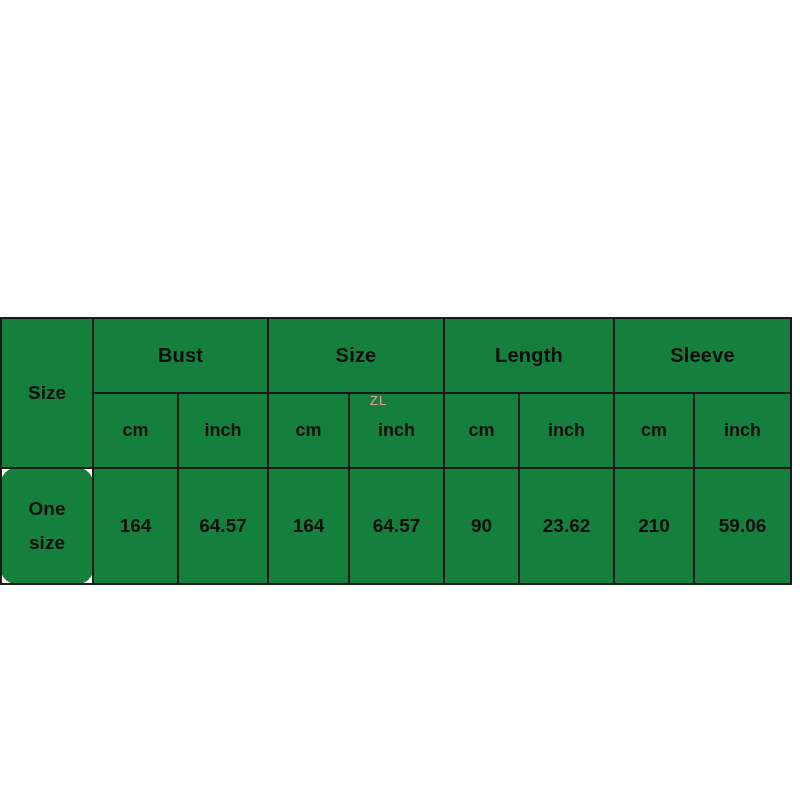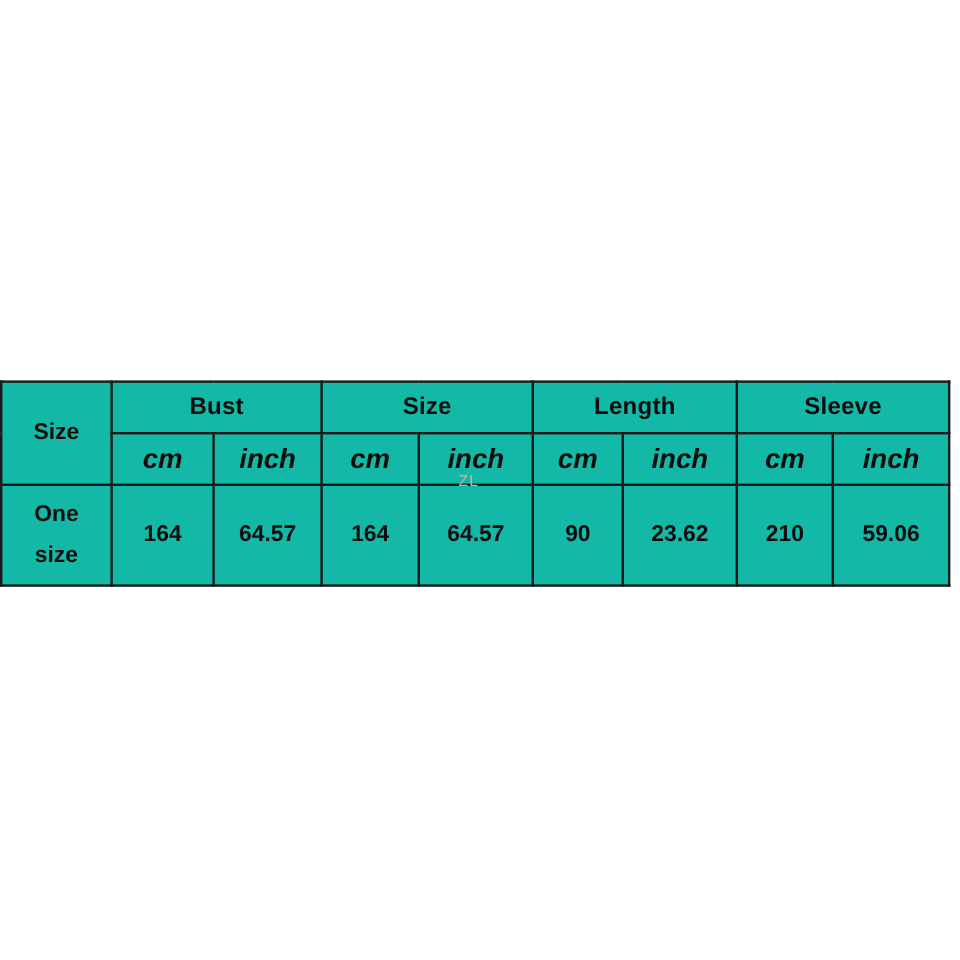--- a/index.html
+++ b/index.html
@@ -36,22 +36,22 @@
     width: 790px;
     background: #ffffff;
   }
 
   table.size-chart td {
     border: 2px solid #1a1a1a;
     text-align: center;
     vertical-align: middle;
     font-weight: bold;
     color: #0d0d0d;
-    padding: 0;
-    background: #14b8a6;
+    padding: 16px;
+    background: #15803d;
   }
 
   td.hdr {
     background: #fbcb9b;
   }
 
   
   td.group-label {
     height: 41px;
     font-size: 20px;
@@ -60,42 +60,42 @@
 
   
   td.size-label {
     height: 82px;
     font-size: 19px;
   }
 
   
   td.unit-label {
     height: 41px;
-    font-size: 23px;
-    font-style: italic;
+    font-size: 18px;
   }
 
   
   tr.data-row td {
     height: 82px;
     font-size: 19px;
   }
 
   td.size-value {
     font-size: 19px;
     line-height: 34px;
+    border-radius: 15px;
   }
   td.size-value .ln {
     display: block;
   }
 
   
   #watermark {
     position: absolute;
-    left: 382px;
+    left: 370px;
     top: 393px;
     font-family: "Liberation Sans", sans-serif;
     font-size: 13px;
     font-weight: normal;
     color: #e8a9a0;
     letter-spacing: 1px;
     pointer-events: none;
     user-select: none;
     opacity: 0.95;
   }

